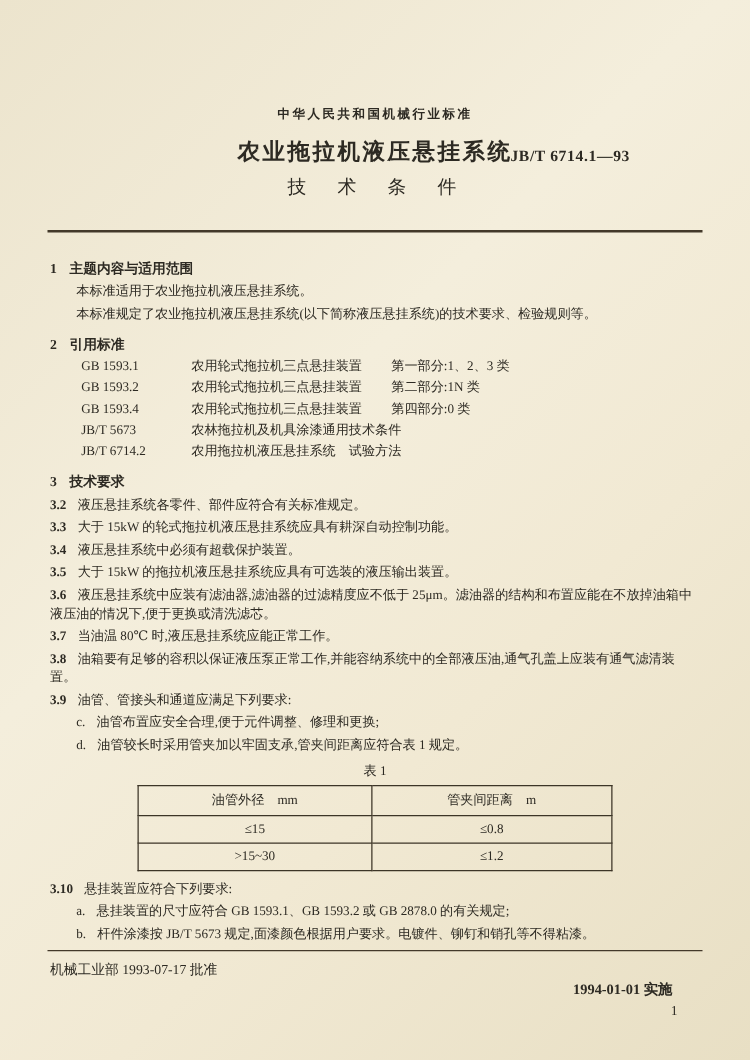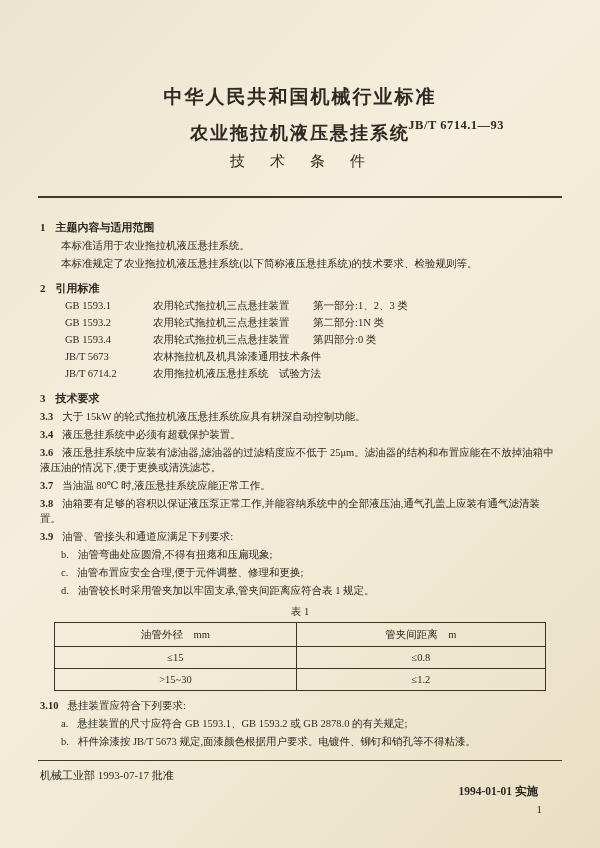--- a/index.html
+++ b/index.html
@@ -11,21 +11,21 @@
   .page {
     position: relative;
     width: 600px;
     height: 848px;
     overflow: hidden;
     background: linear-gradient(135deg, #ece4cd 0%, #f4eedc 40%, #f1e9d3 65%, #e8dfc4 100%);
     color: #2d2a23;
   }
   
   .header { padding-top: 84px; text-align: center; }
-  .org-line { font-size: 19px; font-weight: bold; letter-spacing: 2px; }
+  .org-line { font-size: 10px; font-weight: bold; letter-spacing: 2px; }
   .doc-title { font-size: 18px; font-weight: bold; letter-spacing: 2px; margin-top: 11px; }
   .doc-subtitle { font-size: 15px; font-weight: normal; letter-spacing: 5px; margin-top: 7px; }
   .standard-no {
     position: absolute; top: 118px; right: 96px;
     font-size: 12.5px; font-weight: bold; letter-spacing: 0.5px;
   }
   .rule { margin: 25px 38px 0 38px; border-top: 2px solid #43392a; }
   
   .main { padding: 12px 40px 0 40px; font-size: 10.5px; line-height: 15px; }
   .sec-heading { font-size: 11px; font-weight: bold; margin-top: 10px; }
@@ -35,21 +35,21 @@
   .ref-row { margin-top: 2px; white-space: nowrap; }
   .ref-code { display: inline-block; min-width: 88px; }
   .ref-title { display: inline-block; min-width: 160px; }
   .clause { margin-top: 3px; }
   .clause .cno { font-weight: bold; margin-right: 9px; }
   .sub-item { padding-left: 21px; margin-top: 3px; }
   .sub-item .slabel { margin-right: 9px; }
   
   .table-caption { text-align: center; margin-top: 6px; }
   table.spec {
-    width: 492px; margin: 3px auto 0 auto;
+    width: 380px; margin: 3px auto 0 auto;
     border-collapse: collapse; font-size: 10.5px;
   }
   table.spec th, table.spec td {
     border: 1px solid #3c3527; text-align: center;
     padding: 3px 4px; font-weight: normal;
   }
   table.spec th { padding: 4px; }
   table.spec { border: 1.5px solid #3c3527; }
   
   .footer-rule { position: absolute; left: 38px; right: 38px; top: 760px; border-top: 1.5px solid #43392a; }
@@ -97,40 +97,43 @@
       <div class="ref-row">
         <span class="ref-code">JB/T 6714.2</span><span class="ref-title">农用拖拉机液压悬挂系统　试验方法</span><span class="ref-note"></span>
       </div>
     </div>
 
     <div class="sec-heading">
       <span class="sno">3</span><span>技术要求</span>
     </div>
 
     <div class="clause">
+      <span class="cno">3.2</span><span>液压悬挂系统各零件、部件应符合有关标准规定。</span>
+    </div>
+    <div class="clause">
       <span class="cno">3.3</span><span>大于 15kW 的轮式拖拉机液压悬挂系统应具有耕深自动控制功能。</span>
     </div>
     <div class="clause">
       <span class="cno">3.4</span><span>液压悬挂系统中必须有超载保护装置。</span>
+    </div>
+    <div class="clause">
+      <span class="cno">3.5</span><span>大于 15kW 的拖拉机液压悬挂系统应具有可选装的液压输出装置。</span>
     </div>
     <div class="clause">
       <span class="cno">3.6</span><span>液压悬挂系统中应装有滤油器,滤油器的过滤精度应不低于 25μm。滤油器的结构和布置应能在不放掉油箱中液压油的情况下,便于更换或清洗滤芯。</span>
     </div>
     <div class="clause">
       <span class="cno">3.7</span><span>当油温 80℃ 时,液压悬挂系统应能正常工作。</span>
     </div>
     <div class="clause">
       <span class="cno">3.8</span><span>油箱要有足够的容积以保证液压泵正常工作,并能容纳系统中的全部液压油,通气孔盖上应装有通气滤清装置。</span>
     </div>
 
     <div class="clause">
       <span class="cno">3.9</span><span>油管、管接头和通道应满足下列要求:</span>
-    </div>
-    <div class="sub-item">
-      <span class="slabel">b.</span><span>油管弯曲处应圆滑,不得有扭瘪和压扁现象;</span>
     </div>
     <div class="sub-item">
       <span class="slabel">c.</span><span>油管布置应安全合理,便于元件调整、修理和更换;</span>
     </div>
     <div class="sub-item">
       <span class="slabel">d.</span><span>油管较长时采用管夹加以牢固支承,管夹间距离应符合表 1 规定。</span>
     </div>
 
     <div class="table-caption">表 1</div>
     <table class="spec">

